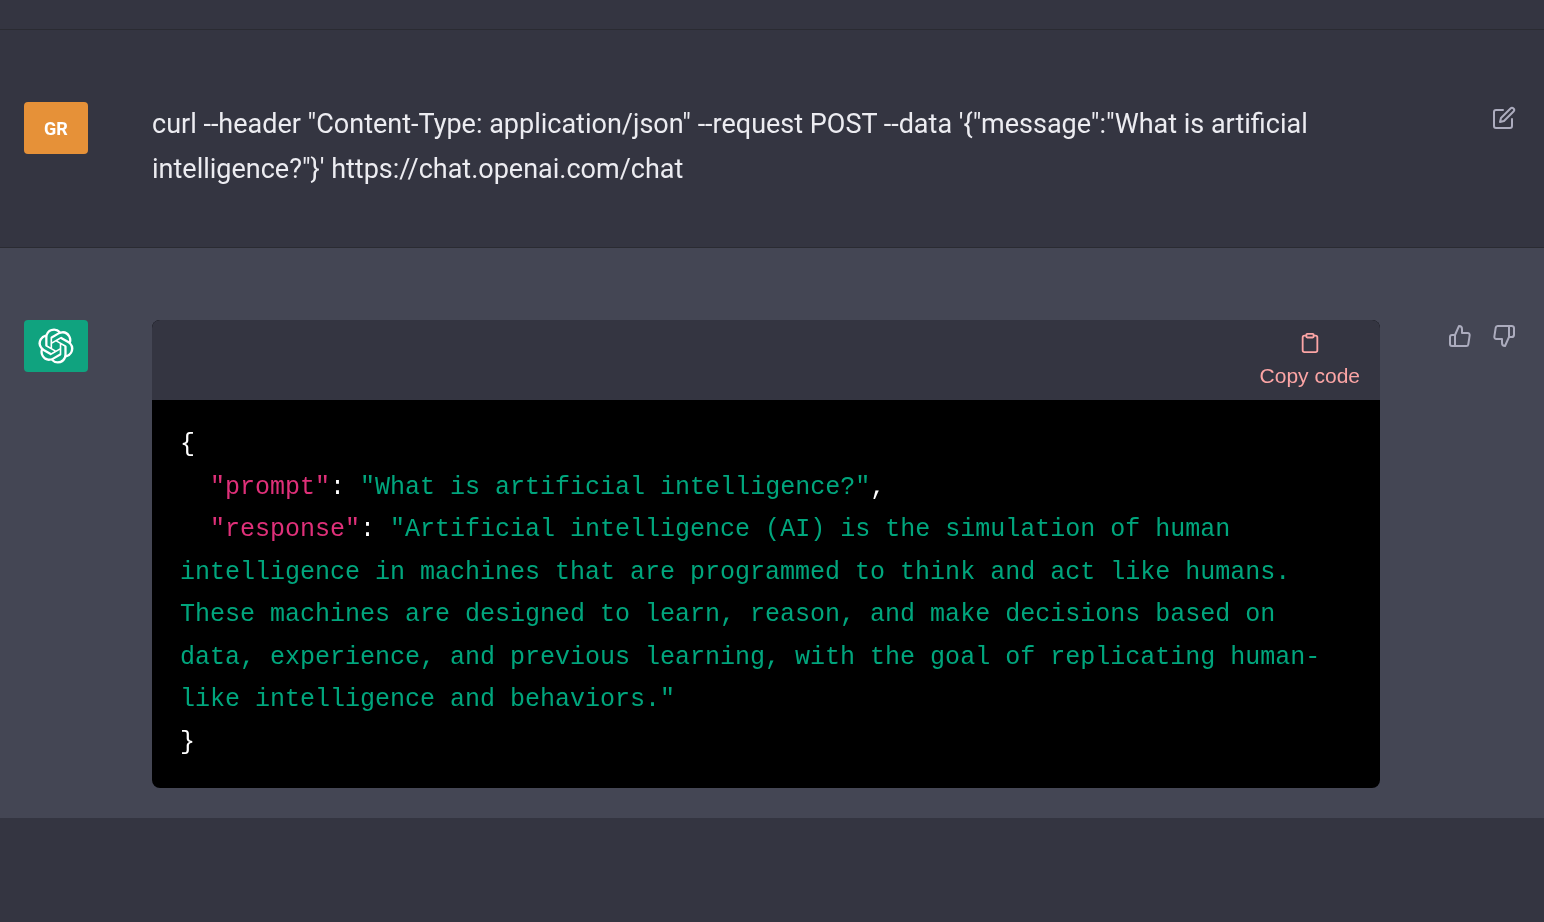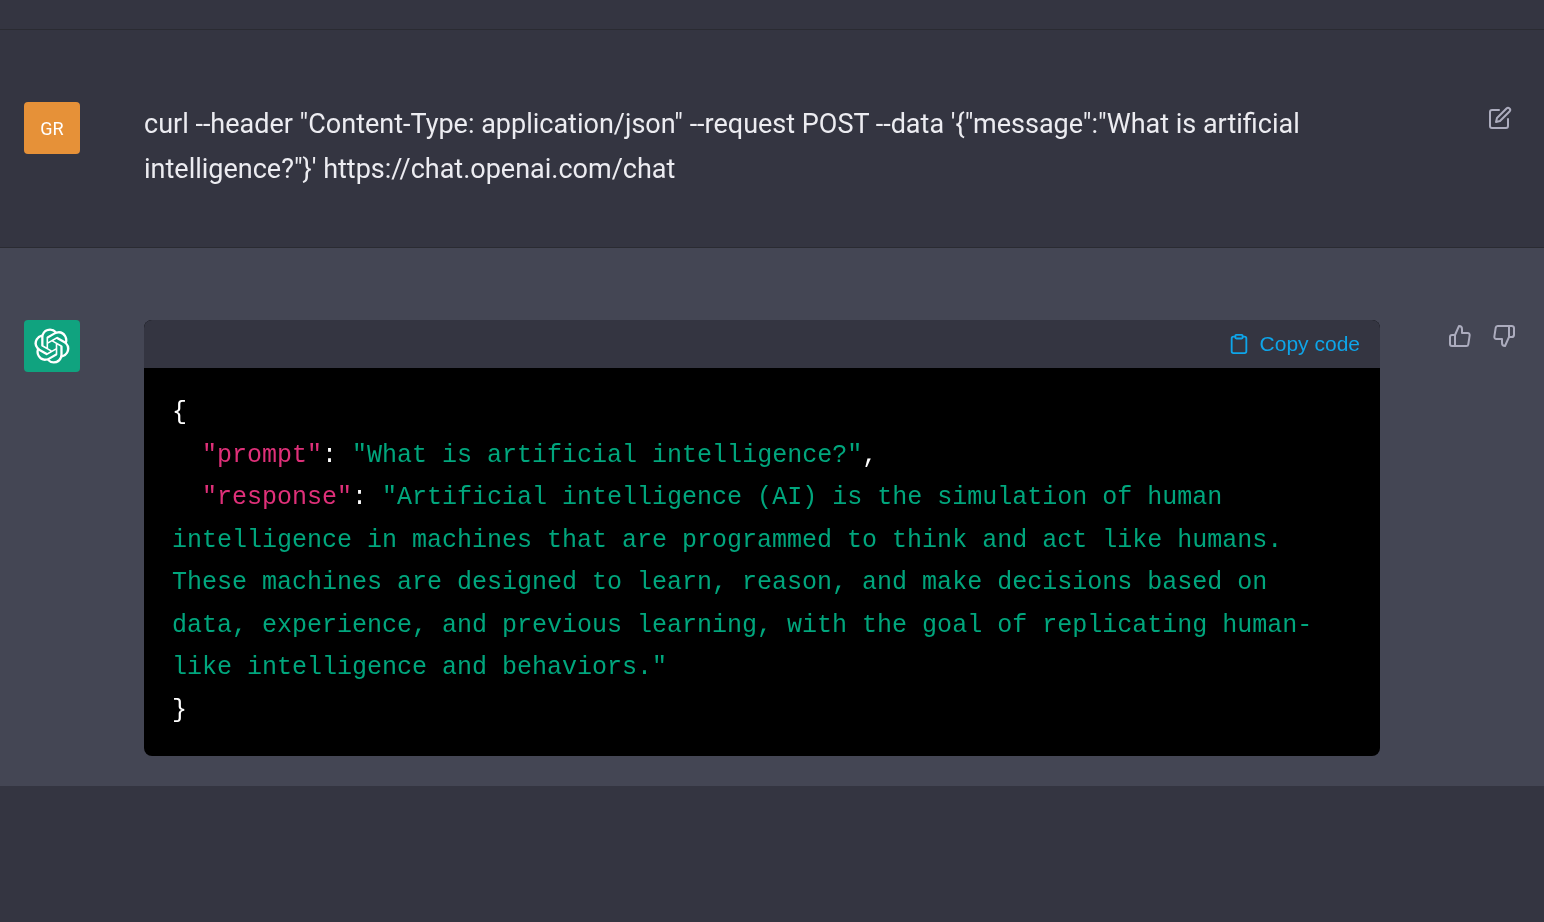--- a/index.html
+++ b/index.html
@@ -35,29 +35,29 @@
     }
     .assistant-message {
       background-color: #444654;
       padding-top: 72px;
       padding-bottom: 30px;
       padding-left: 24px;
       padding-right: 24px;
       border-bottom: none;
     }
     .avatar {
-      width: 56px;
+      width: 64px;
       height: 52px;
       border-radius: 4px;
       display: flex;
       align-items: center;
       justify-content: center;
       flex-shrink: 0;
       font-size: 18px;
-      font-weight: 400;
+      font-weight: 700;
     }
     .user-avatar {
       background-color: #e69138;
       color: white;
     }
     .assistant-avatar {
       background-color: #10a37f;
       color: white;
     }
     .assistant-avatar svg {
@@ -106,23 +106,24 @@
       display: flex;
       justify-content: flex-end;
       align-items: center;
     }
     .copy-btn {
       display: flex;
       align-items: center;
       gap: 10px;
       background: none;
       border: none;
-      color: #0ea5e9;
+      color: #fca5a5;
       font-size: 21px;
       cursor: pointer;
+      flex-direction: column;
     }
     .copy-btn svg {
       width: 22px;
       height: 22px;
     }
     .code-body {
       padding: 24px 28px;
       font-family: "SF Mono", Monaco, Consolas, "Courier New", monospace;
       font-size: 25px;
       line-height: 1.7;

